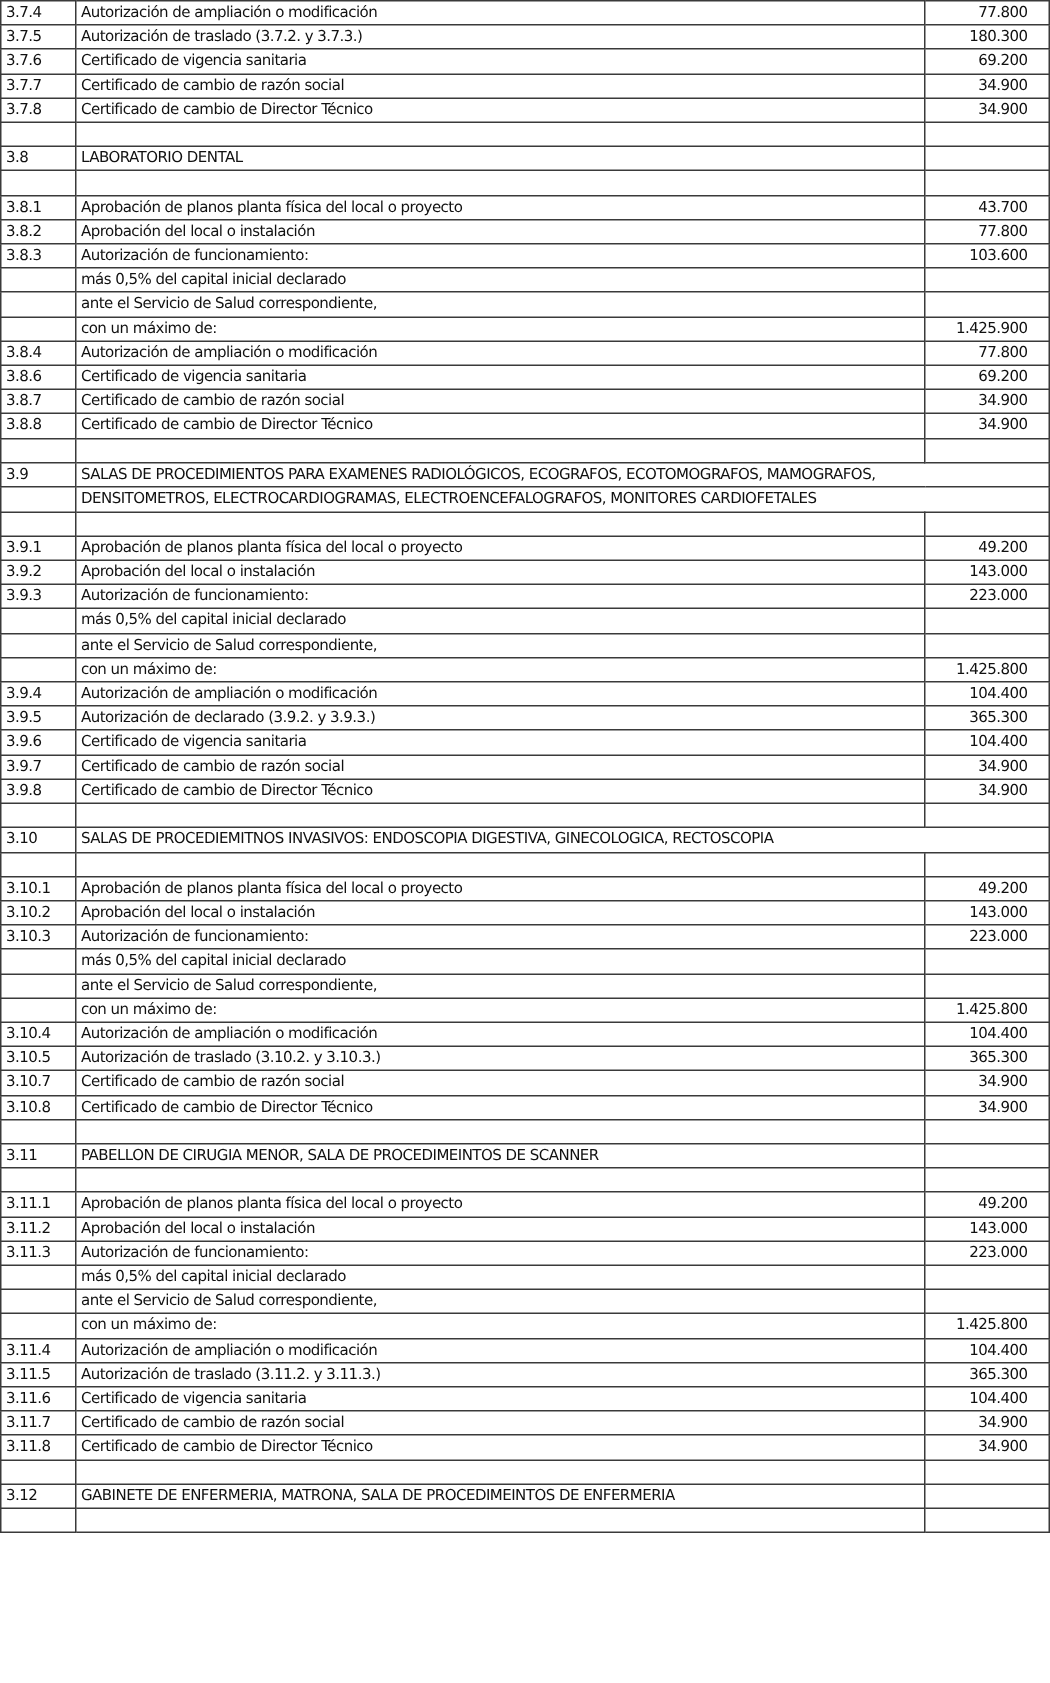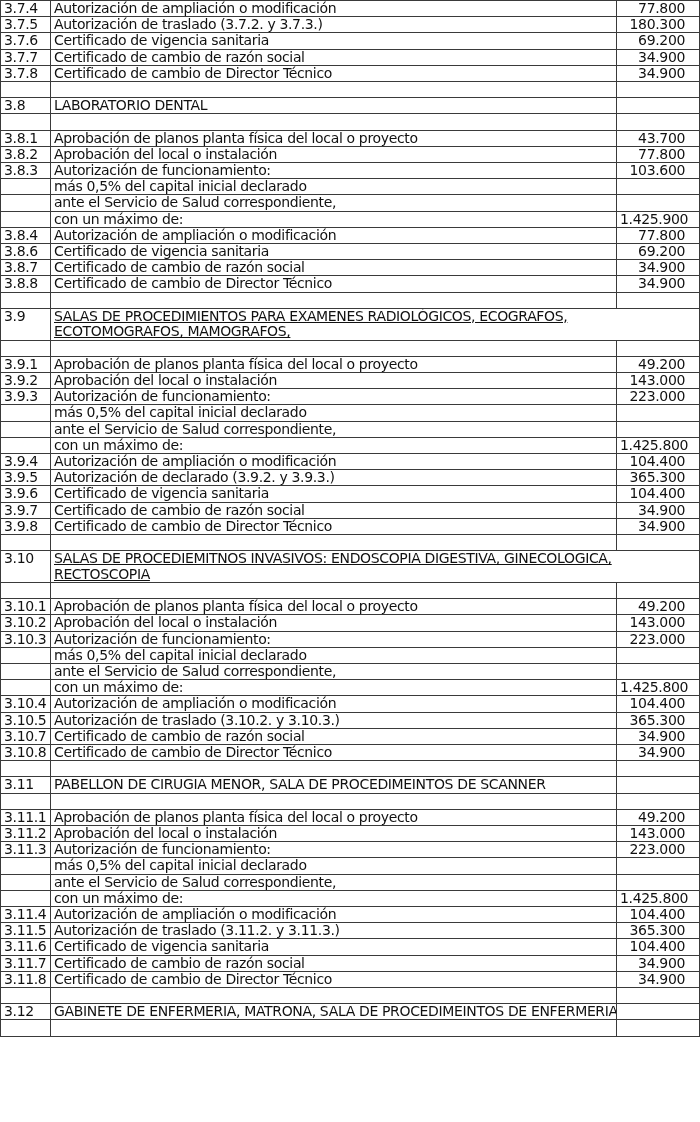--- a/index.html
+++ b/index.html
@@ -2,39 +2,39 @@
 <html><head>
 <meta charset="utf-8">
 <style>
   html, body { margin: 0; padding: 0; background: #ffffff; }
   body { width: 700px; height: 1122px; overflow: hidden; }
   table {
     border-collapse: collapse;
     width: 699px;
     table-layout: fixed;
     font-family: "DejaVu Sans", sans-serif;
-    font-size: 14px;
+    font-size: 10px;
     color: #111;
     letter-spacing: -0.35px;
     border-radius: 29px;
   }
   col.c1 { width: 50px; }
   col.c2 { width: 566px; }
   col.c3 { width: 83px; }
   td {
     border: 1.3px solid #3a3a3a;
     padding: 0 3px;
     height: 15.2px;
     line-height: 15.2px;
     vertical-align: top;
     white-space: nowrap;
     overflow: hidden;
   }
   td.amt { text-align: right; padding-right: 14px; }
-  td.wrap { white-space: normal; line-height: 15.4px; text-decoration: underline; }
+  td.wrap { white-space: normal; line-height: 15.4px; }
   tr.blank td { height: 15.2px; }
 </style>
 </head>
 <body>
 
 <table>
   <colgroup>
       <col class="c1">
       <col class="c2">
       <col class="c3">
@@ -132,20 +132,24 @@
       </tr>
       <tr class="blank">
         <td></td>
         <td></td>
         <td class="amt"></td>
       </tr>
       <tr>
         <td>3.9</td>
         <td class="wrap" colspan="2">SALAS DE PROCEDIMIENTOS PARA EXAMENES RADIOLÓGICOS, ECOGRAFOS, ECOTOMOGRAFOS, MAMOGRAFOS,</td>
       </tr>
+      <tr>
+        <td></td>
+        <td class="wrap" colspan="2">DENSITOMETROS, ELECTROCARDIOGRAMAS, ELECTROENCEFALOGRAFOS, MONITORES CARDIOFETALES</td>
+      </tr>
       <tr class="blank">
         <td></td>
         <td></td>
         <td class="amt"></td>
       </tr>
       <tr>
         <td>3.9.1</td>
         <td>Aprobación de planos planta física del local o proyecto</td>
         <td class="amt">49.200</td>
       </tr>

